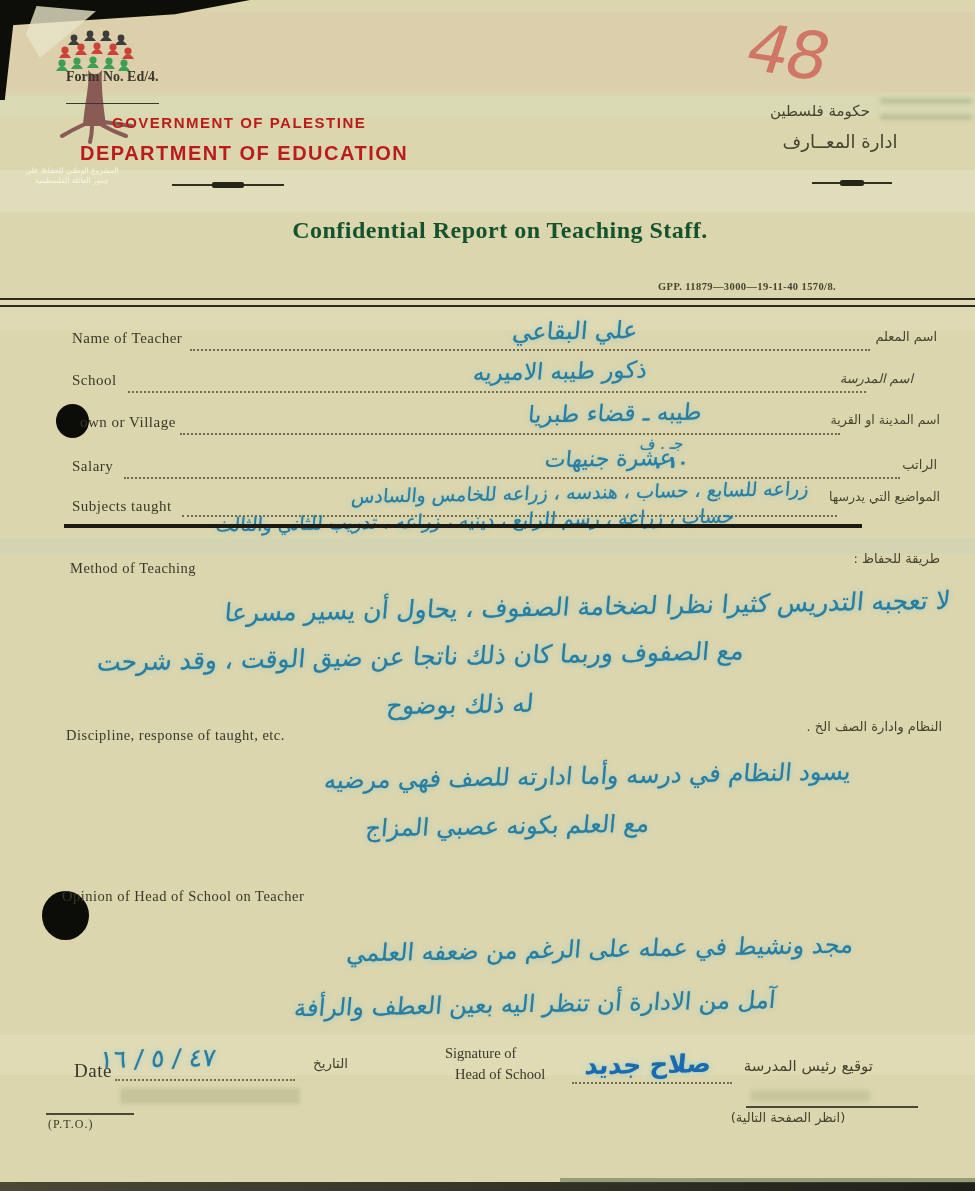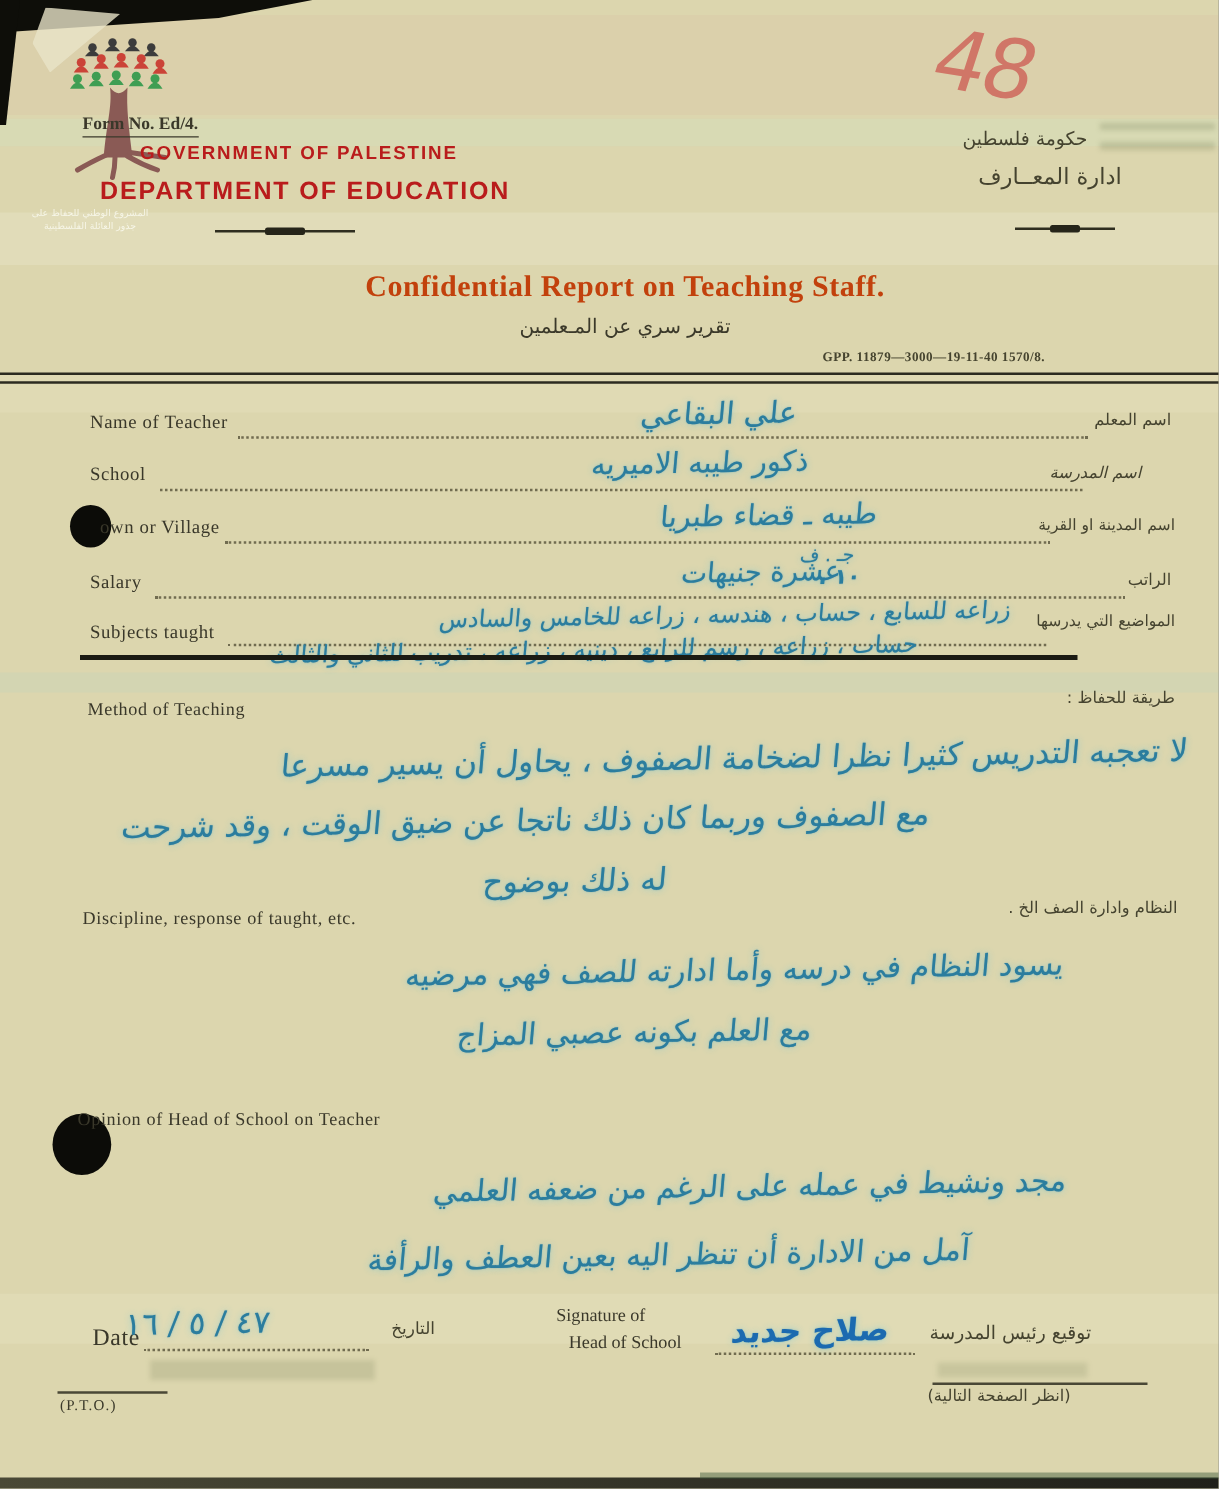--- a/index.html
+++ b/index.html
@@ -91,38 +91,37 @@
         <path d="M50 95 Q62 102 74 106"></path>
         <path d="M52 92 Q66 94 80 96"></path>
       </g>
     </svg>
   </div>
   <div class="abs ar" style="top:166px;left:24px;width:96px;font-size:7.5px;line-height:10px;text-align:center;color:rgba(250,250,240,.85);">
     <div>المشروع الوطني للحفاظ على</div>
     <div>جذور العائلة الفلسطينية</div>
   </div>
 
-  <div class="abs eng" style="top:69px;left:66px;font-size:14px;font-weight:bold;border-bottom:1.5px solid #3a382a;padding-bottom:1px;margin-top:23px;">Form No. Ed/4.</div>
+  <div class="abs eng" style="top:69px;left:66px;font-size:14px;font-weight:bold;border-bottom:1.5px solid #3a382a;padding-bottom:18px;">Form No. Ed/4.</div>
 
   <div class="abs eng-b" style="top:114px;left:112px;font-size:15px;letter-spacing:1.5px;">GOVERNMENT OF PALESTINE</div>
   <div class="abs eng-b" style="top:142px;left:80px;font-size:20px;letter-spacing:1.5px;">DEPARTMENT OF EDUCATION</div>
   <div class="abs dash-line" style="top:184px;left:172px;width:112px;">
       <span class="blob"></span>
     </div>
 
   <div class="abs" style="top:14px;left:748px;font-family:'DejaVu Sans',sans-serif;font-size:66px;color:#cf6a5e;transform:rotate(9deg) skewX(-9deg);letter-spacing:-3px;opacity:.88;">48</div>
 
   <div class="abs ar" style="top:102px;left:770px;width:140px;font-size:15px;text-align:left;">حكومة فلسطين</div>
   <div class="abs ar" style="top:131px;left:765px;width:150px;font-size:18px;text-align:center;">ادارة المعــارف</div>
   <div class="abs dash-line" style="top:180px;left:812px;width:80px;">
       <span class="blob" style="width:24px;"></span>
     </div>
 
-  <div class="abs eng" style="top:217px;left:170px;width:660px;text-align:center;font-size:24px;font-weight:bold;letter-spacing:.5px;color:#c2410c;">Confidential Report on Teaching Staff.</div>
-  <div class="abs ar" style="top:251px;left:320px;width:360px;font-size:16px;text-align:center;color:#3b392a;">تقرير سري عن المـعلمين</div>
+  <div class="abs eng" style="top:217px;left:170px;width:660px;text-align:center;font-size:24px;font-weight:bold;letter-spacing:.5px;color:#14532d;">Confidential Report on Teaching Staff.</div>
   <div class="abs eng" style="top:281px;left:658px;font-size:10.5px;letter-spacing:.4px;font-weight:bold;color:#46442f;">GPP. 11879—3000—19-11-40  1570/8.</div>
 
   <div class="abs" style="top:298px;left:0;width:975px;height:5px;border-top:2.5px solid #2c2b20;border-bottom:2px solid #2c2b20;"></div>
 
   <div class="abs eng" style="top:330px;left:72px;font-size:15px;letter-spacing:.5px;">Name of Teacher</div>
   <div class="abs dotted" style="top:349px;left:190px;width:680px;"></div>
   <div class="abs ar" style="top:329px;left:837px;width:100px;font-size:13px;">اسم المعلم</div>
   <div class="abs hand" style="top:317px;left:420px;width:310px;text-align:center;font-size:24px;">علي البقاعي</div>
 
   <div class="abs eng" style="top:372px;left:72px;font-size:15px;letter-spacing:.5px;">School</div>
@@ -173,15 +172,15 @@
 
   <div class="abs eng" style="top:1045px;left:445px;font-size:14.5px;">Signature of</div>
   <div class="abs eng" style="top:1066px;left:455px;font-size:14.5px;">Head of School</div>
   <div class="abs dotted" style="top:1082px;left:572px;width:160px;"></div>
   <div class="abs hand" style="top:1050px;left:585px;font-size:25px;font-weight:bold;color:#1b6ab0;">صلاح جديد</div>
   <div class="abs ar" style="top:1057px;left:735px;width:138px;font-size:15px;">توقيع رئيس المدرسة</div>
 
   <div class="abs overline" style="top:1113px;left:46px;width:88px;"></div>
   <div class="abs eng" style="top:1117px;left:48px;font-size:12px;font-weight:normal;letter-spacing:1px;">(P.T.O.)</div>
   <div class="abs overline" style="top:1106px;left:746px;width:172px;"></div>
-  <div class="abs ar" style="top:1110px;left:742px;width:180px;font-size:13px;text-align:left;">(انظر الصفحة التالية)</div>
+  <div class="abs ar" style="top:1110px;left:698px;width:180px;font-size:13px;text-align:center;">(انظر الصفحة التالية)</div>
 
 </div>
 
 </body></html>

